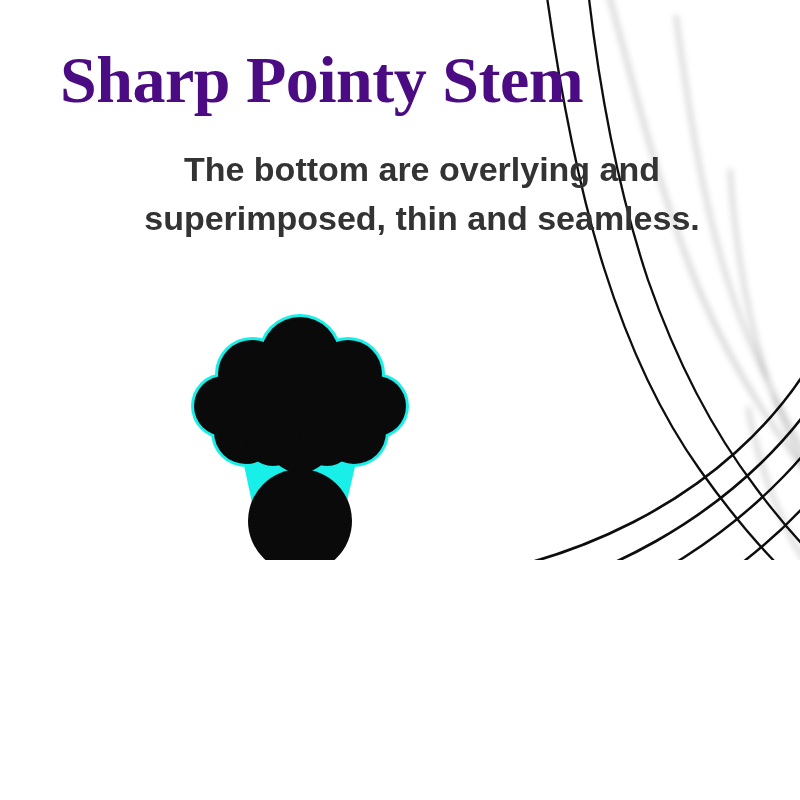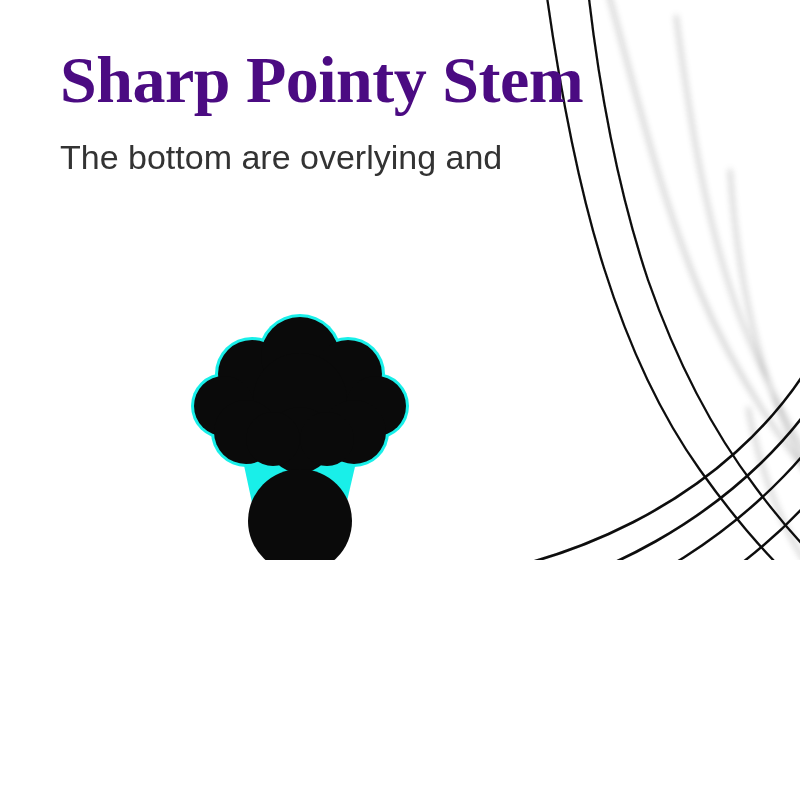--- a/index.html
+++ b/index.html
@@ -8,20 +8,21 @@
     padding: 0;
     background: #ffffff;
   }
   #page {
     position: relative;
     width: 800px;
     height: 560px;
     background: #22c55e;
     overflow: hidden;
     font-family: "Liberation Sans", sans-serif;
+    text-align: center;
   }
   
   #photo-layer {
     position: absolute;
     left: 0; top: 0;
     width: 800px;
     height: 800px;
     z-index: 1;
   }
   
@@ -44,23 +45,23 @@
     line-height: 1;
     letter-spacing: -0.5px;
     color: #4B0B82;
     white-space: nowrap;
   }
   #body-copy {
     position: absolute;
     left: 60px;
     top: 133px;
     width: 700px;
-    margin: 0;
+    margin: 12px;
     font-family: "Liberation Sans", sans-serif;
-    font-weight: 400;
+    font-weight: 700;
     font-size: 34px;
     line-height: 49px;
     color: #333333;
   }
   #body-copy .line {
     display: block;
     white-space: nowrap;
   }
   
   #fan-diagram {
@@ -197,16 +198,17 @@
 
   <svg id="closeup-ring" viewBox="0 0 102 102">
     <circle cx="51" cy="51" r="49" fill="none" stroke="#2FD8D2" stroke-width="2"></circle>
   </svg>
 
   <div id="text-block">
     <h1 id="headline">Sharp Pointy Stem</h1>
 
     <p id="body-copy">
       <span class="line">The bottom are overlying and</span>
+      <span class="line">superimposed, thin and seamless.</span>
     </p>
   </div>
 
 </div>
 
 </body></html>

